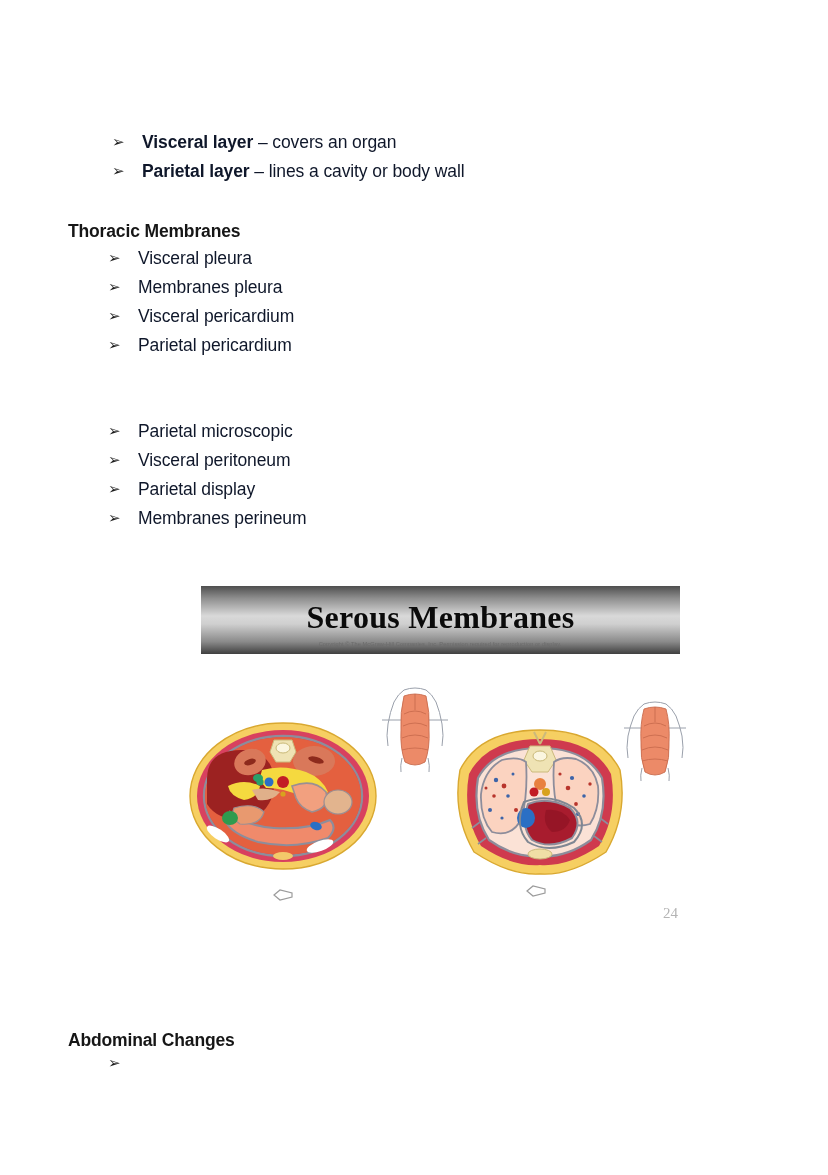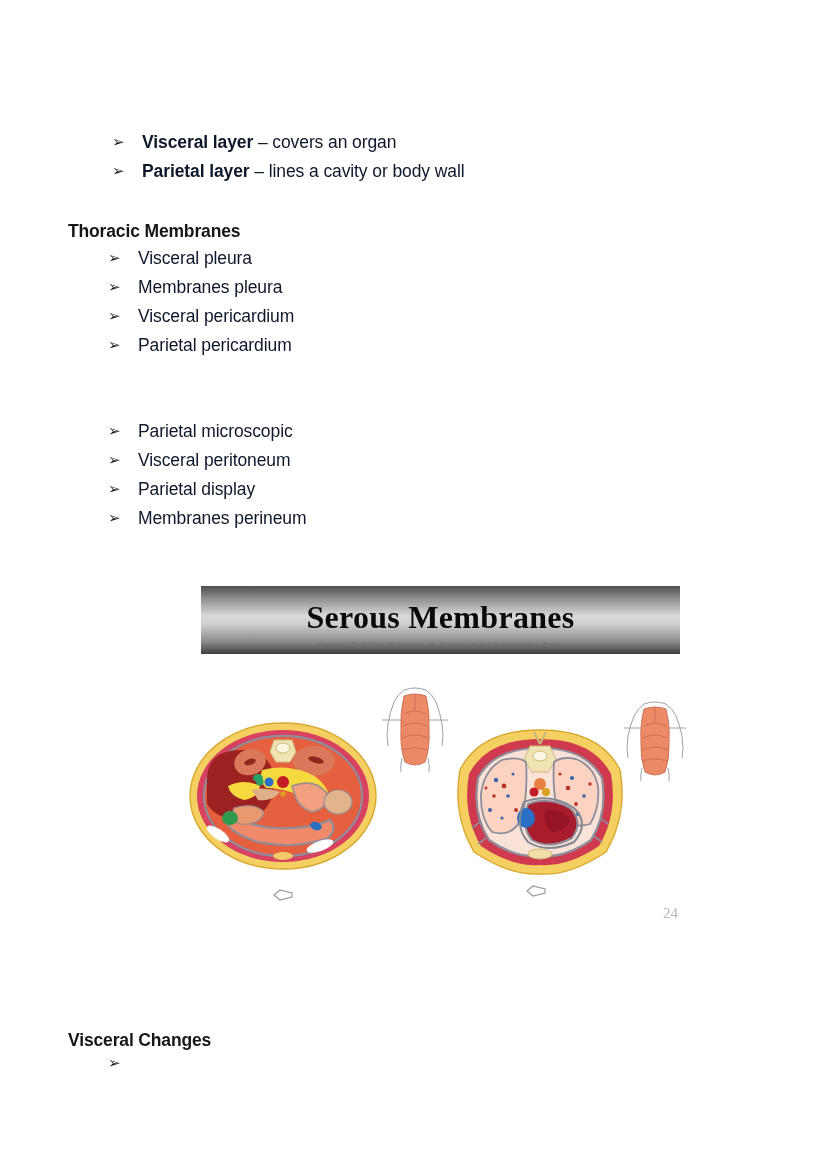--- a/index.html
+++ b/index.html
@@ -370,21 +370,21 @@
         <path d="M21 40 Q33 34 45 40" stroke="#c96c4e" stroke-width="0.9" fill="none"></path>
         <path d="M20 52 Q33 46 46 52" stroke="#c96c4e" stroke-width="0.9" fill="none"></path>
         <path d="M20 63 Q33 59 46 63" stroke="#c96c4e" stroke-width="0.9" fill="none"></path>
         <path d="M33 9 L33 24" stroke="#c96c4e" stroke-width="0.9"></path>
       </svg>
     </div>
 
     <div class="slide-number">24</div>
   </div>
 
-  <div class="heading" style="top:1030px;">Visceral Changes</div>
+  <div class="heading" style="top:1030px;">Abdominal Changes</div>
 
   <ul class="bullet-list indent-std" style="top:1056px;">
     <li class="bullet-row">
       <span class="bullet-glyph">➢</span>
     </li>
   </ul>
 
 </div>
 
 </body></html>

